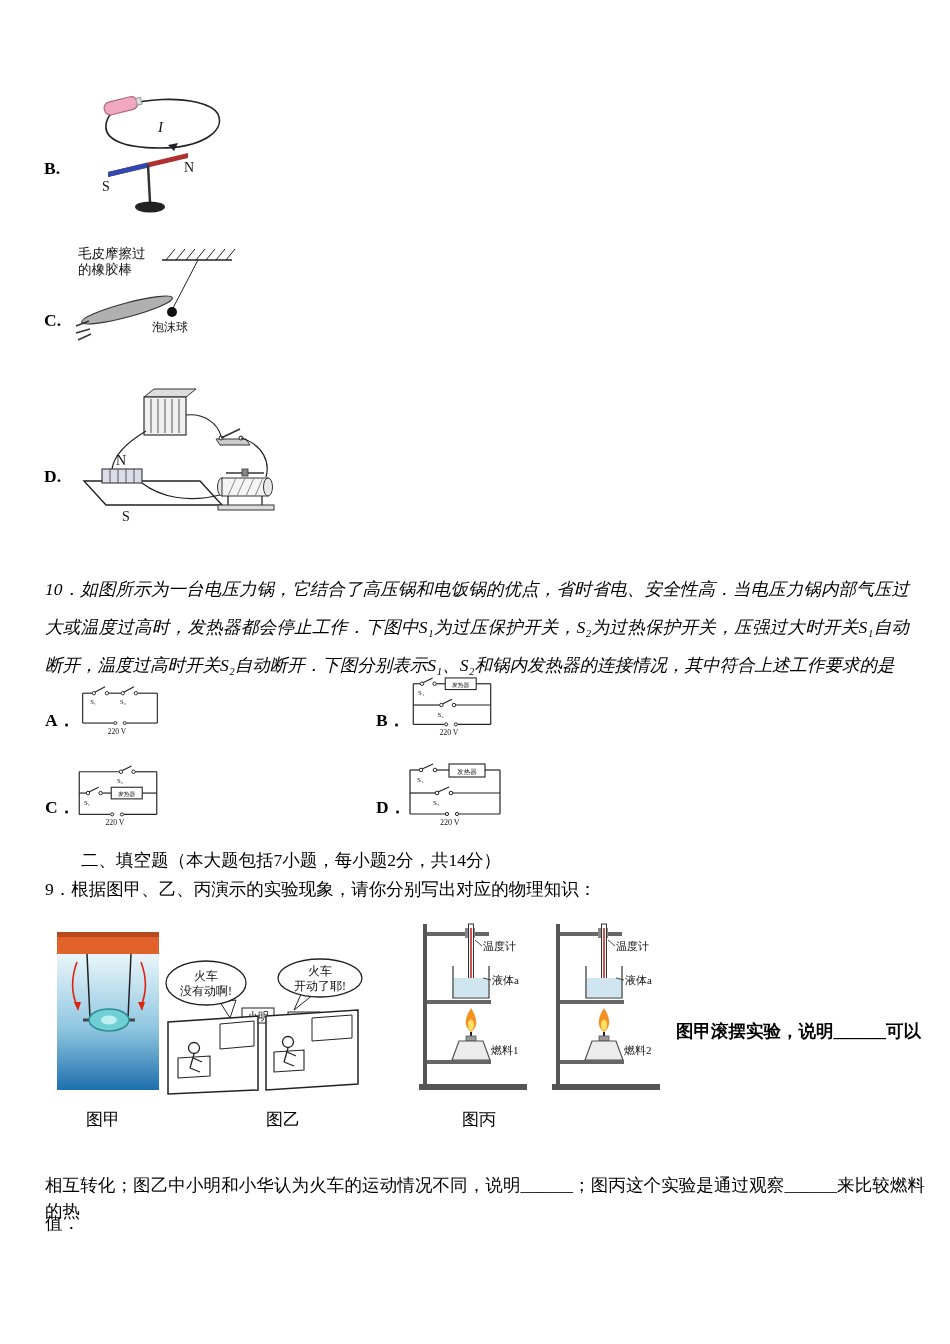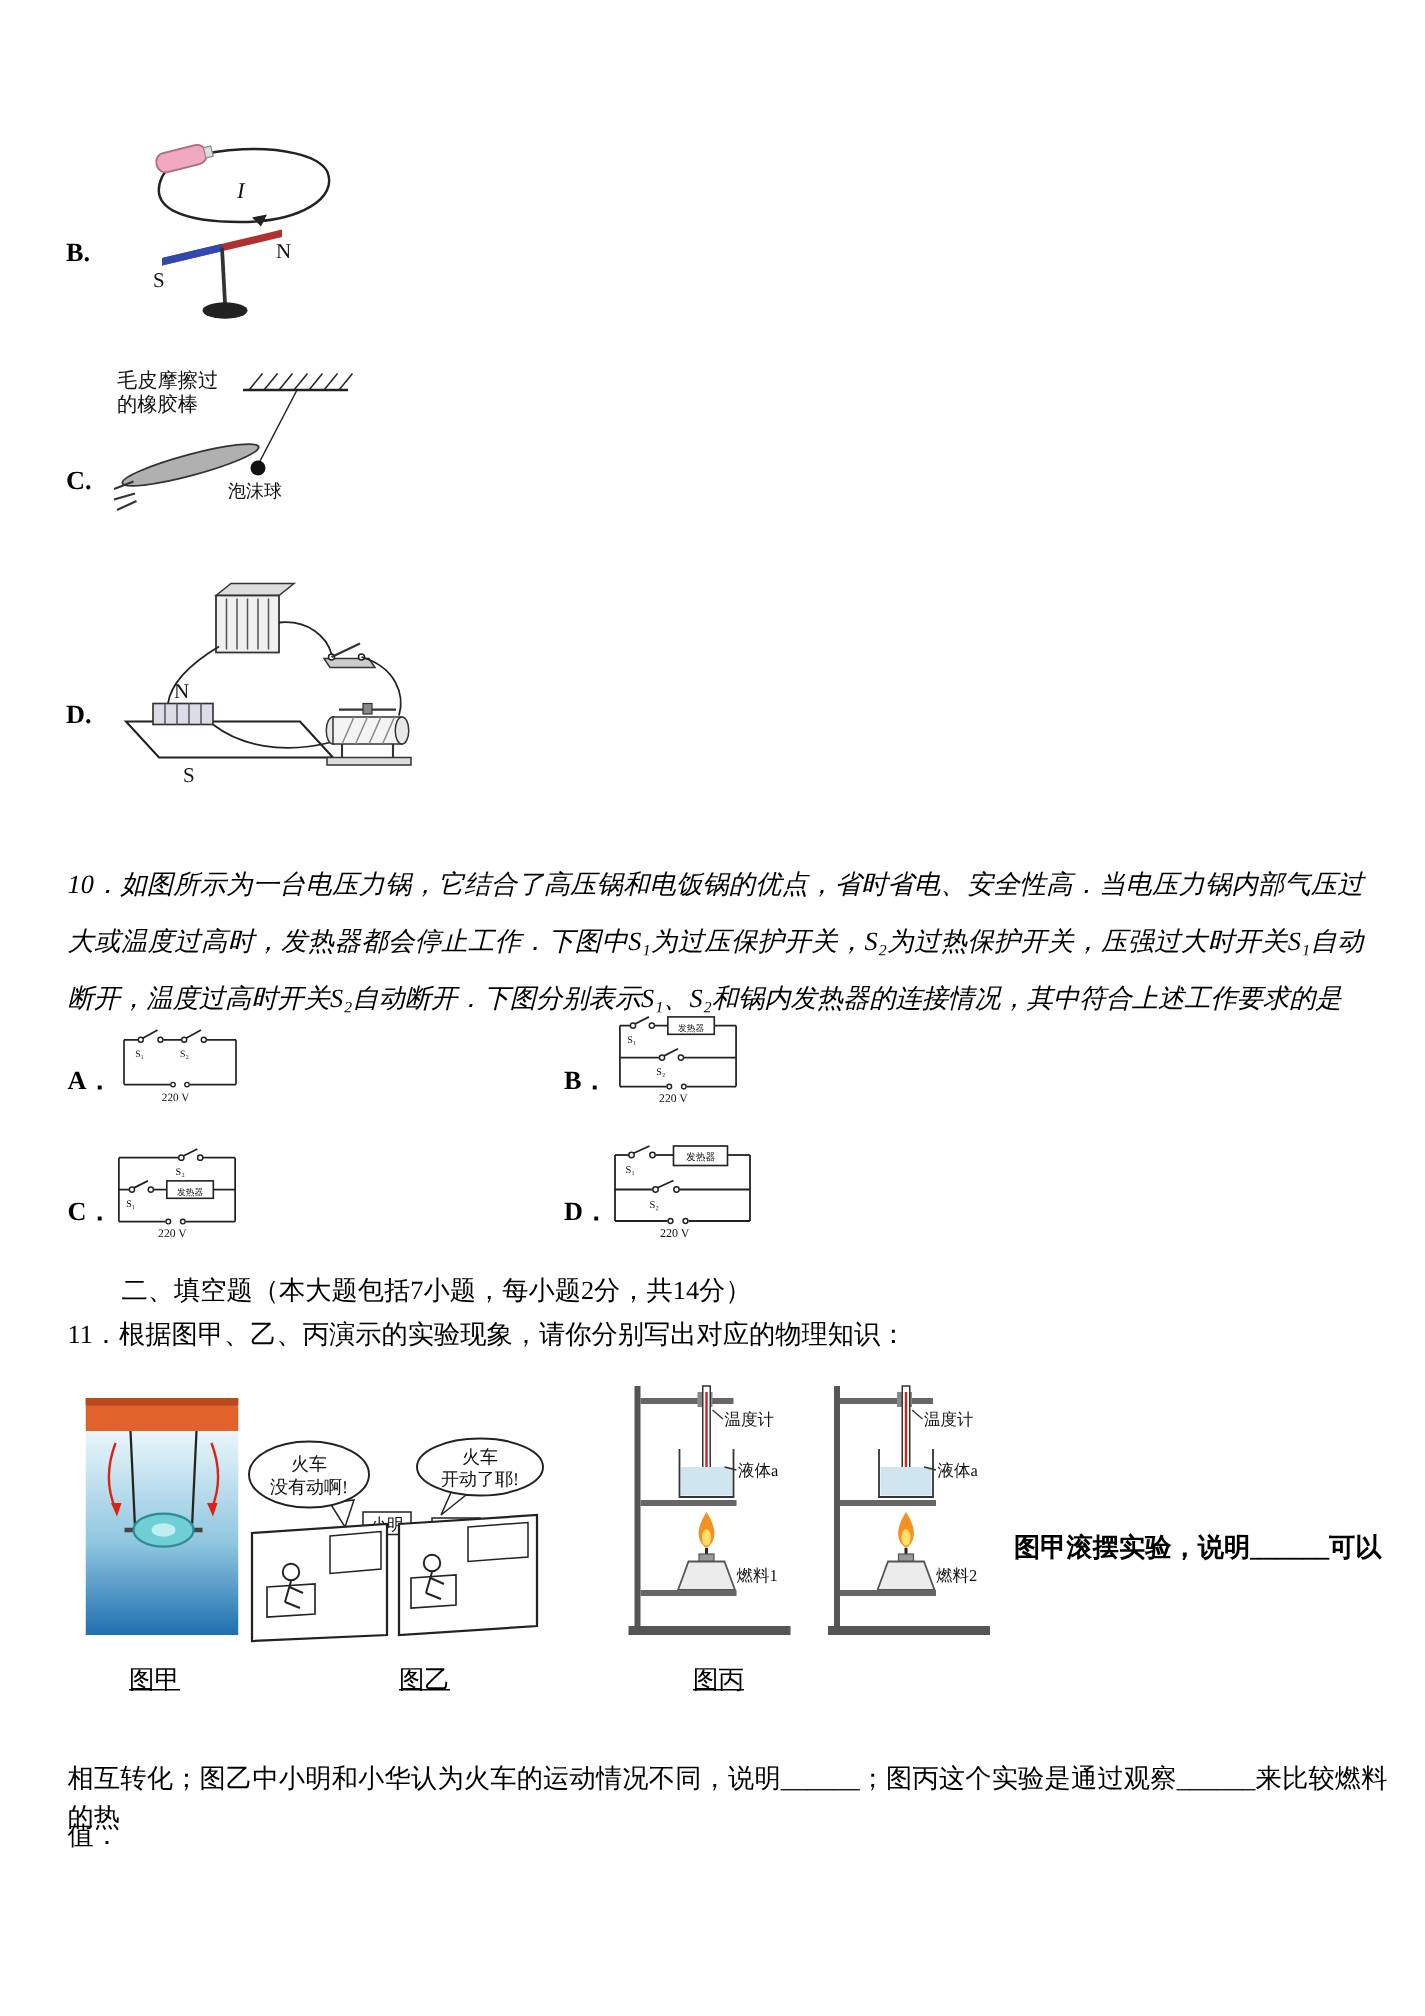--- a/index.html
+++ b/index.html
@@ -5,21 +5,21 @@
   * { margin:0; padding:0; box-sizing:border-box; }
   html,body { background:#ffffff; }
   .page {
     position:relative; width:950px; height:1344px; background:#fff;
     font-family:"Liberation Serif","DejaVu Serif",serif; color:#000; overflow:hidden;
   }
   .abs { position:absolute; }
   .body-text { font-size:17.5px; line-height:38px; text-align:justify;font-style:italic; }
   .plain { font-size:17.5px; line-height:26px; }
   .letter { font-size:17.5px; font-weight:bold; }
-  .caption { font-size:17px;text-decoration:underline; }
+  .caption { font-size:17px; }
   svg { display:block; }
   svg text { font-family:"Liberation Serif","DejaVu Serif",serif; fill:#111; }
   .wire { stroke:#222; stroke-width:1.2; fill:none; }
   .term { fill:#fff; stroke:#222; stroke-width:1; }
 </style>
 </head>
 <body>
 
 <div class="page">
 
@@ -222,21 +222,21 @@
     <circle cx="32" cy="31" r="1.8" class="term"></circle>
       <circle cx="46" cy="31" r="1.8" class="term"></circle>
     <circle cx="42" cy="52" r="1.6" class="term"></circle>
       <circle cx="52" cy="52" r="1.6" class="term"></circle>
     <text x="12" y="20" font-size="7">S₁</text>
     <text x="28" y="43" font-size="7">S₂</text>
     <text x="35" y="62.5" font-size="8">220 V</text>
   </svg>
 
   <div class="abs plain" style="left:45px; top:847px;margin-left:36px;">二、填空题（本大题包括7小题，每小题2分，共14分）</div>
-  <div class="abs plain" style="left:45px; top:876px;">11．根据图甲、乙、丙演示的实验现象，请你分别写出对应的物理知识：</div>
+  <div class="abs plain" style="left:45px; top:876px;">9．根据图甲、乙、丙演示的实验现象，请你分别写出对应的物理知识：</div>
 
   <svg class="abs" style="left:57px; top:932px;" width="102" height="158" viewBox="0 0 102 158">
     <defs>
       <linearGradient id="gJia" x1="0" y1="0" x2="0" y2="1">
         <stop offset="0" stop-color="#eaf6fa"></stop>
           <stop offset="0.55" stop-color="#8fc6e0"></stop>
           <stop offset="1" stop-color="#1e6fae"></stop>
       </linearGradient>
     </defs>
     <rect x="0" y="22" width="102" height="136" fill="url(#gJia)"></rect>

